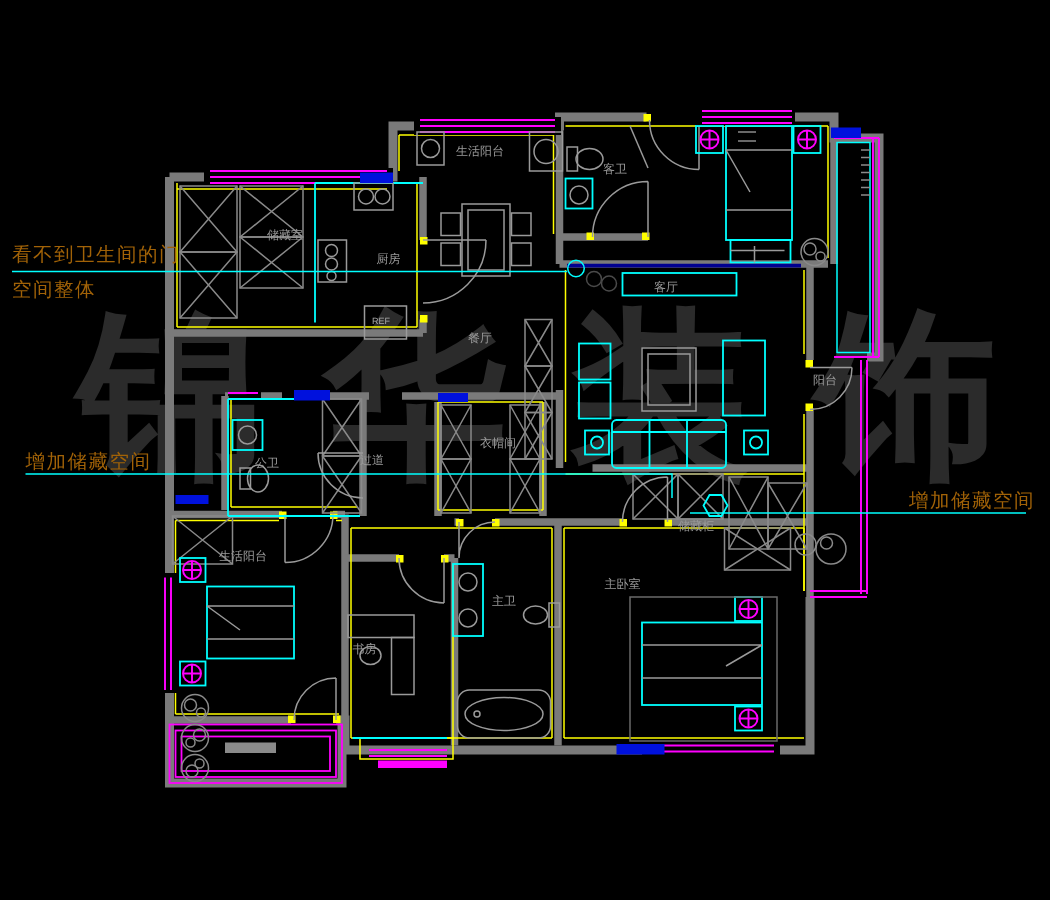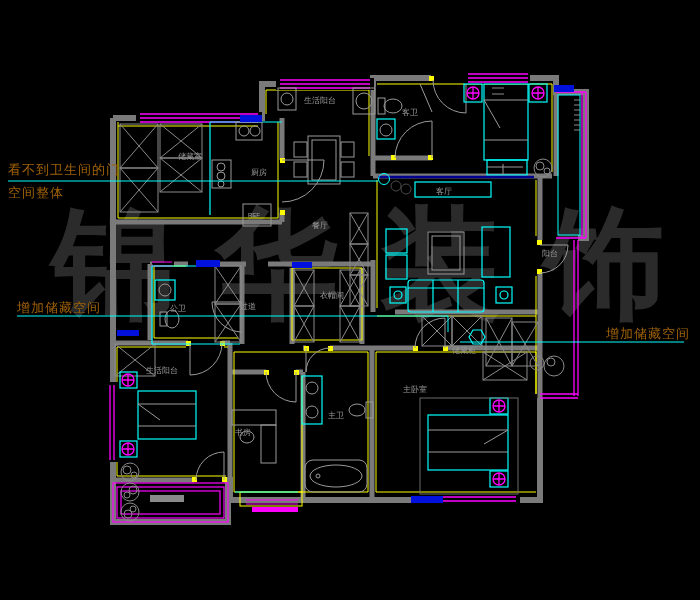--- a/index.html
+++ b/index.html
@@ -295,21 +295,21 @@
   <span class="room-label" style="left:402px;top:109px">客卫</span>
   <span class="room-label" style="left:312px;top:222px">餐厅</span>
   <span class="room-label" style="left:436px;top:188px">客厅</span>
   <span class="room-label" style="left:542px;top:250px">阳台</span>
   <span class="room-label" style="left:170px;top:305px">公卫</span>
   <span class="room-label" style="left:240px;top:303px">过道</span>
   <span class="room-label" style="left:320px;top:292px">衣帽间</span>
   <span class="room-label" style="left:452px;top:347px">储藏柜</span>
   <span class="room-label" style="left:146px;top:367px">生活阳台</span>
   <span class="room-label" style="left:235px;top:429px">书房</span>
-  <span class="room-label" style="left:328px;top:412px">主卫</span>
+  <span class="room-label" style="left:328px;top:397px">主卫</span>
   <span class="room-label" style="left:403px;top:386px">主卧室</span>
   <span class="fixture-label" style="left:248px;top:212px">REF</span>
 
   <div class="annotation" style="left:8px;top:163px">看不到卫生间的门</div>
   <div class="annotation" style="left:8px;top:186px">空间整体</div>
   <div class="annotation" style="left:17px;top:301px">增加储藏空间</div>
   <div class="annotation" style="left:606px;top:327px">增加储藏空间</div>
 
 </div>
 

